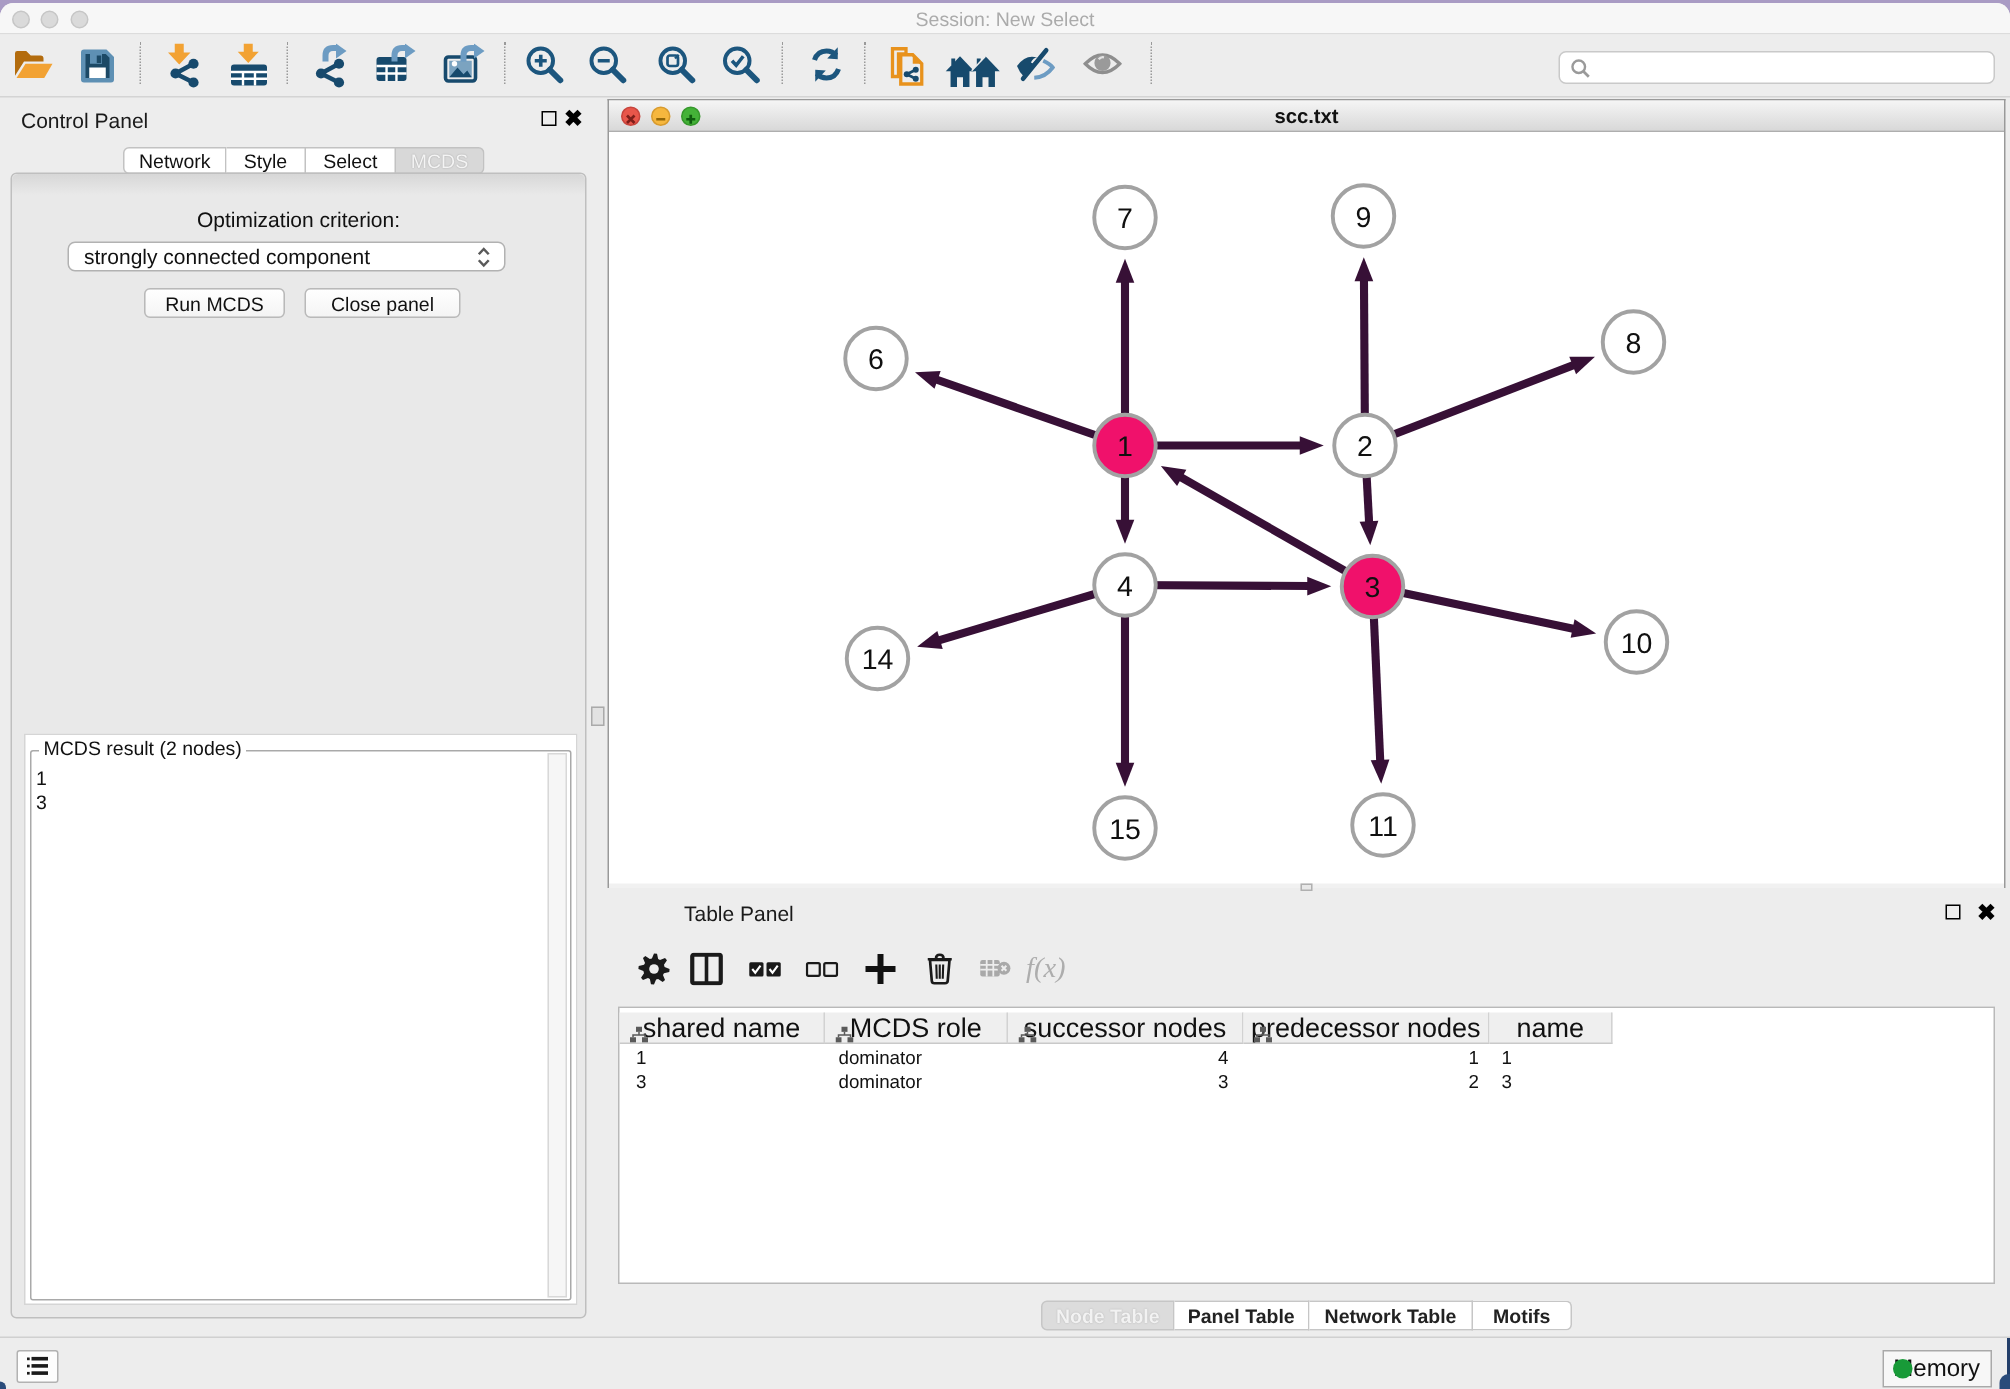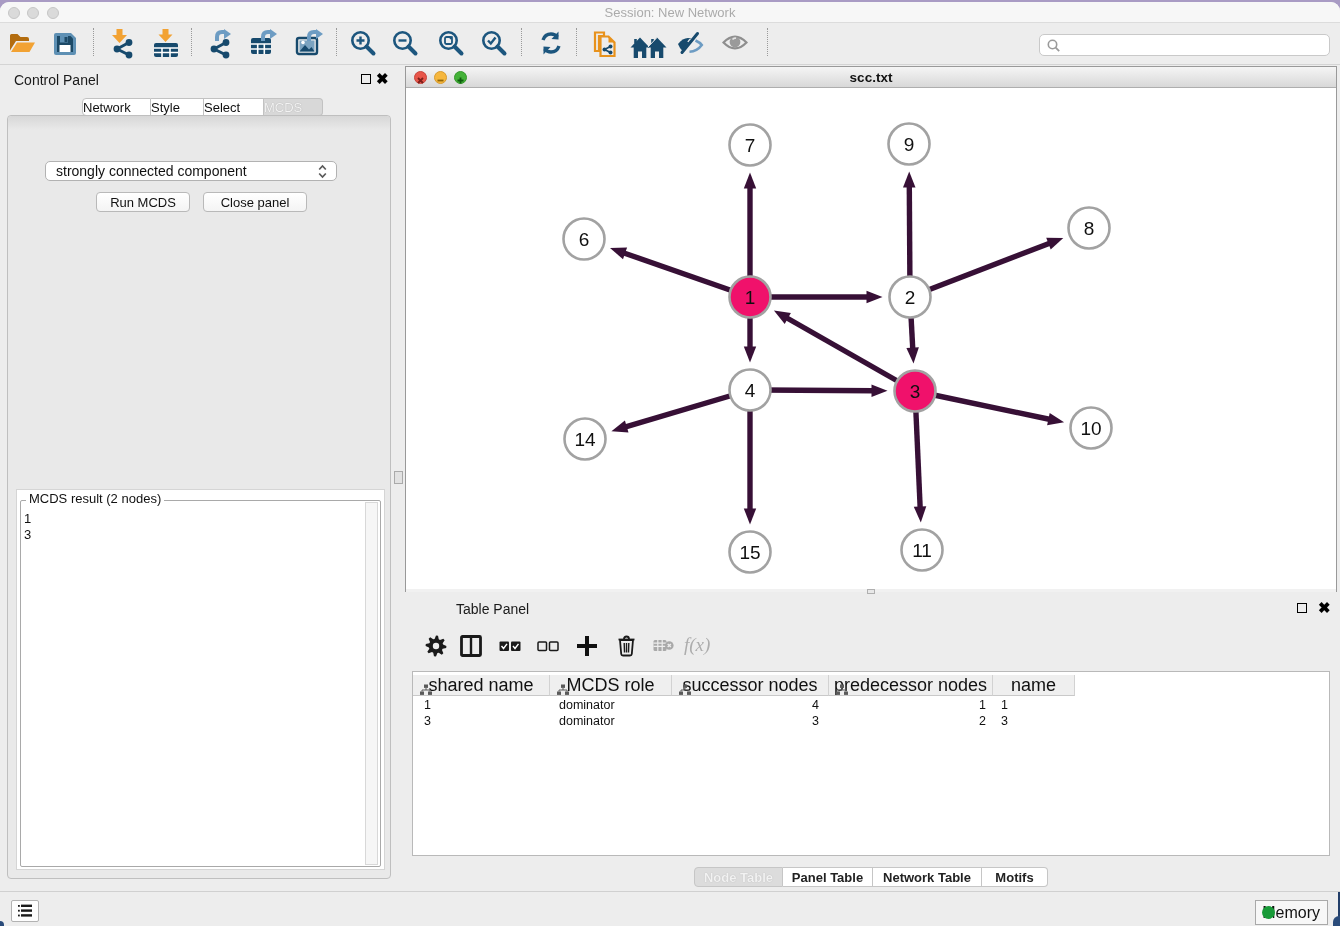--- a/index.html
+++ b/index.html
@@ -9,21 +9,21 @@
 #window { position:absolute; left:0; top:2px; width:1340px; height:924px; background:#ededed; border-radius:9px 9px 0 0; }
 #titlebar { position:absolute; left:0; top:0; width:1340px; height:21px; background:#f7f7f7; border-radius:9px 9px 0 0; border-bottom:1px solid #dcdcdc; }
 .tl { position:absolute; top:5px; width:12px; height:12px; border-radius:50%; background:#dadada; border:1px solid #c6c6c6; }
 #wtitle { position:absolute; top:3px; left:0; width:100%; text-align:center; font-size:13px; color:#ababab; }
 #toolbar { position:absolute; left:0; top:21px; width:1340px; height:42px; background:#ededed; border-bottom:1px solid #d4d4d4; }
 .tsep { position:absolute; top:5px; height:28px; width:0; border-left:1px dotted #9a9a9a; }
 #searchbox { position:absolute; left:1039px; top:11px; width:291px; height:22px; background:#fff; border:1px solid #c9c9c9; border-radius:5px; }
 
 #ctrlpanel { position:absolute; left:0; top:61px; width:392px; height:823px; }
 .paneltitle { font-size:14px; color:#1a1a1a; }
-.tab { position:absolute; top:35px; height:18px; background:#fff; border:1px solid #c2c2c2; font-size:13px; color:#111; text-align:left; line-height:17px; }
+.tab { position:absolute; top:35px; height:18px; background:#fff; border:1px solid #c2c2c2; font-size:13px; color:#111; text-align:center; line-height:17px; }
 #tabpanel { position:absolute; left:7px; top:52px; width:384px; height:764px; background:#e9e9e9; border:1px solid #bfbfbf; border-radius:4px; }
 #tabpanel:before { content:""; position:absolute; left:0; top:0; right:0; height:14px; background:linear-gradient(#d7d7d7,#e9e9e9); border-radius:4px 4px 0 0; }
 .btn { position:absolute; background:linear-gradient(#ffffff,#f4f4f4); border:1px solid #b9b9b9; border-radius:4px; font-size:13px; color:#111; text-align:center; }
 
 #netframe { position:absolute; left:405px; top:64px; width:932px; height:526px; border:1px solid #999; border-bottom:none; background:#f1f1f1; }
 #nettitle { position:absolute; left:0; top:0; width:100%; height:21px; background:linear-gradient(#f5f5f5,#d8d8d8); border-bottom:1px solid #aeaeae; }
 .mactl { position:absolute; top:4px; width:13px; height:13px; border-radius:50%; }
 #netcanvas { position:absolute; left:0; top:21px; width:930px; height:501px; background:#fff; }
 
 #tablepanel { position:absolute; left:405px; top:591px; width:932px; height:292px; }
@@ -34,21 +34,21 @@
 #statusbar { position:absolute; left:0; top:889px; width:1340px; height:35px; background:#ededed; border-top:1px solid #d0d0d0; }
 .winbtn { position:absolute; font-weight:bold; color:#000; }
 </style>
 </head>
 <body>
 <div id="window">
   <div id="titlebar">
     <div class="tl" style="left:8px;"></div>
     <div class="tl" style="left:27px;"></div>
     <div class="tl" style="left:47px;"></div>
-    <div id="wtitle">Session: New Network</div>
+    <div id="wtitle">Session: New Select</div>
   </div>
   <div id="toolbar">
     <div class="tsep" style="left:93px"></div>
       <div class="tsep" style="left:191px"></div>
       <div class="tsep" style="left:336px"></div>
       <div class="tsep" style="left:521px"></div>
       <div class="tsep" style="left:576px"></div>
       <div class="tsep" style="left:767px"></div>
       <svg class="abs" style="left:8px;top:6px" width="29" height="28" viewBox="0 0 29 28">
         <path d="M2 21.5 L2 6.5 Q2 5 3.5 5 L9.5 5 L12.5 8 L19 8 Q21 8 21 10 L21 12 L8 12 L2 21.5 Z" fill="#b36c0e"></path>
@@ -171,20 +171,21 @@
 
   <div id="ctrlpanel">
     <div class="paneltitle" style="position:absolute;left:14px;top:9px;">Control Panel</div>
     <div class="winbtn" style="left:361px;top:11px;width:10px;height:10px;border:1.5px solid #000;position:absolute;"></div>
     <div class="winbtn" style="left:376px;top:7px;font-size:15px;position:absolute;">✖</div>
     <div class="tab" style="left:82px;width:69px;border-radius:4px 0 0 4px;">Network</div>
     <div class="tab" style="left:151px;width:53px;border-left:none;">Style</div>
     <div class="tab" style="left:204px;width:60px;border-left:none;">Select</div>
     <div class="tab" style="left:264px;width:59px;border-left:none;border-radius:0 4px 4px 0;background:#d8d8d8;color:#f4f4f4;text-shadow:0 0 1px #9a9a9a;">MCDS</div>
     <div id="tabpanel">
+      <div style="position:absolute;left:0;top:22px;width:100%;text-align:center;font-size:14px;color:#111;">Optimization criterion:</div>
       <div style="position:absolute;left:37px;top:45px;width:292px;height:20px;background:#fff;border:1px solid #b2b2b2;border-radius:5px;font-size:14px;line-height:19px;color:#111;padding-left:10px;">strongly connected component
         <svg style="position:absolute;right:8px;top:2px;" width="11" height="15" viewBox="0 0 11 15">
             <path d="M2.2 5.5 L5.5 2 L8.8 5.5 M2.2 9.5 L5.5 13 L8.8 9.5" fill="none" stroke="#5a5a5a" stroke-width="1.7"></path>
           </svg>
       </div>
       <div class="btn" style="left:88px;top:76px;width:94px;height:20px;line-height:19px;">Run MCDS</div>
       <div class="btn" style="left:195px;top:76px;width:104px;height:20px;line-height:19px;">Close panel</div>
       <div style="position:absolute;left:8px;top:373px;width:369px;height:381px;background:#fff;border:1px solid #d5d5d5;">
         <div style="position:absolute;left:3px;top:10px;width:361px;height:367px;border:1px solid #a9a9a9;border-radius:2px;"></div>
         <div style="position:absolute;left:9px;top:1px;background:#fff;padding:0 3px;font-size:13px;color:#111;">MCDS result (2 nodes)</div>

